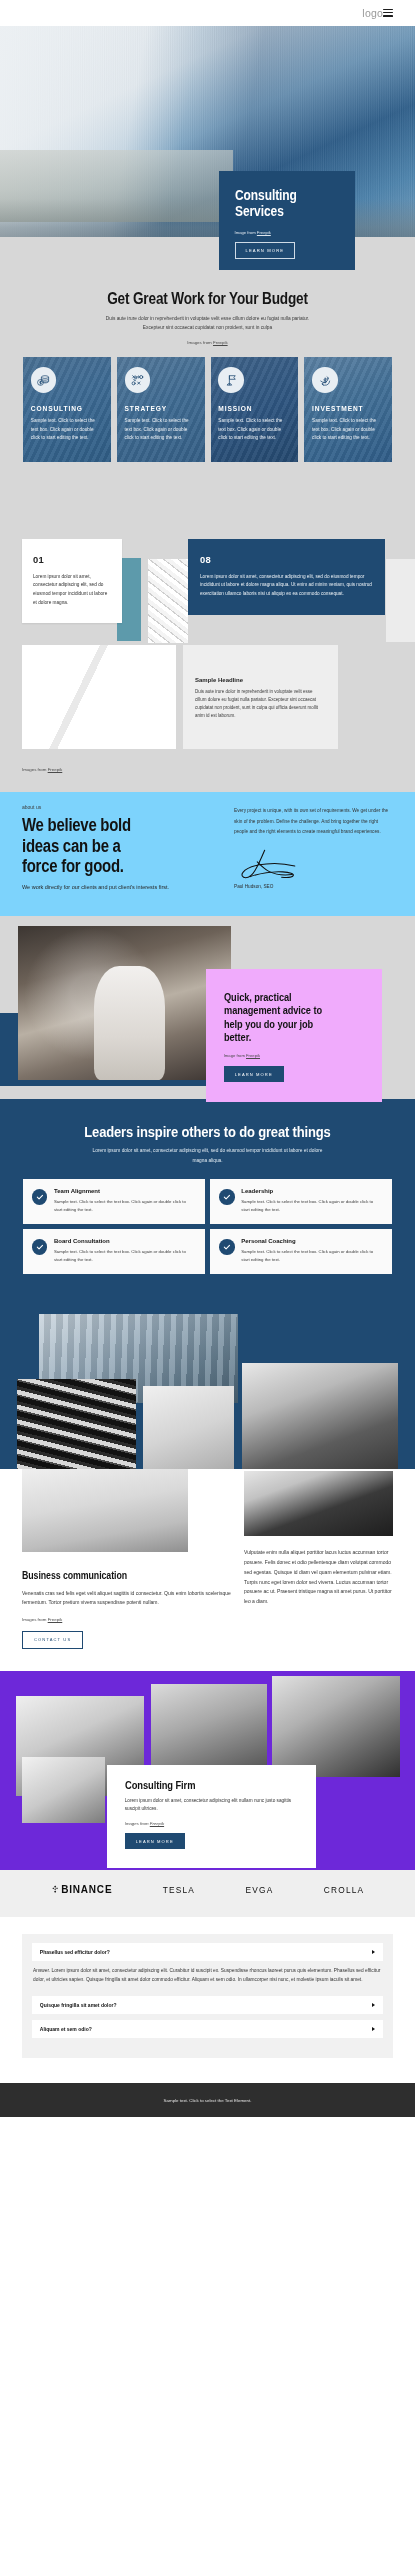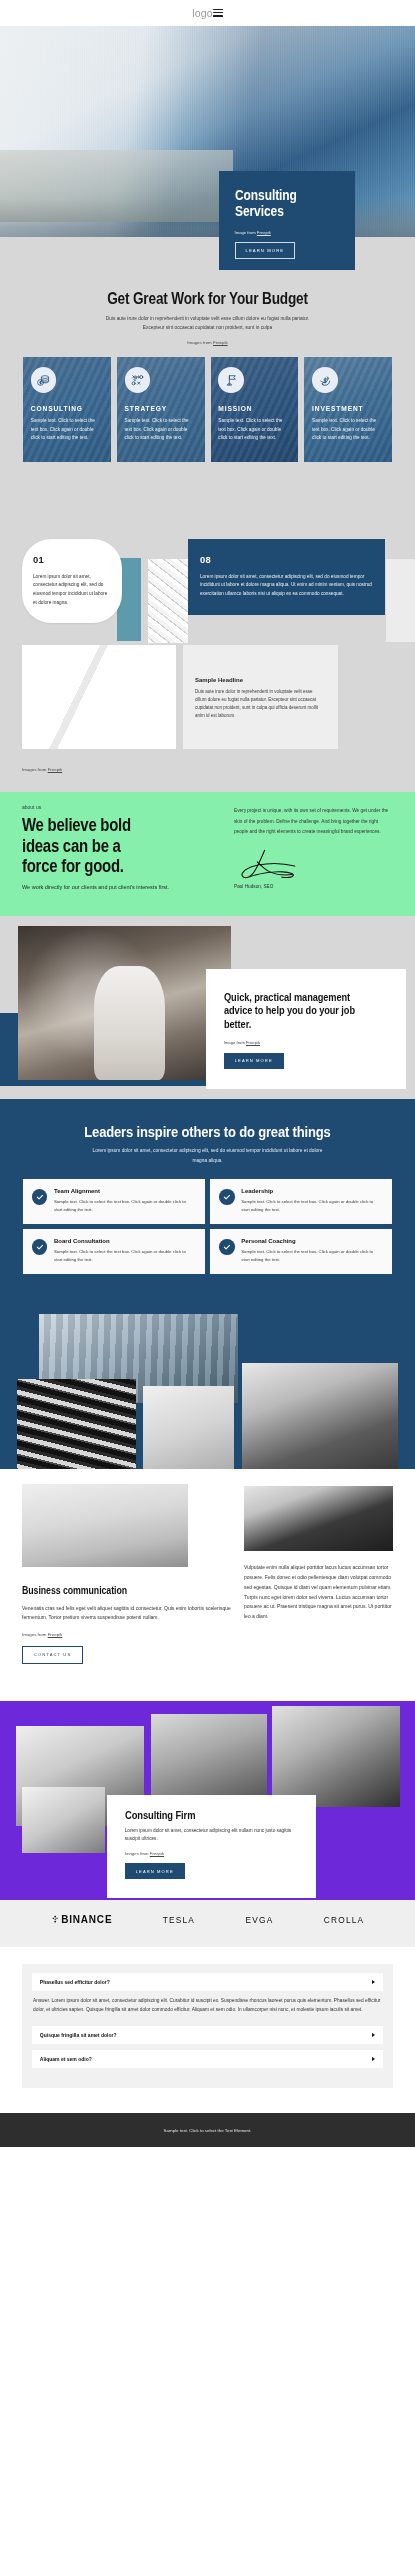--- a/index.html
+++ b/index.html
@@ -9,21 +9,21 @@
     background: #ffffff;
     color: #242424;
     width: 415px;
     overflow-x: hidden;
   }
   .page { width: 415px; position: relative; }
 
   
   .topbar {
     height: 25.5px; background: #ffffff;
-    display: flex; align-items: center; justify-content: center;
+    display: flex; align-items: center; justify-content: flex-end;
     padding: 0 22px;
   }
   .logo { font-size: 10.5px; color: #9a9a9a; letter-spacing: 0.2px; font-weight: 400; }
   .burger { width: 10px; display: flex; flex-direction: column; gap: 1.7px; cursor: pointer; }
   .burger i { display: block; height: 1.4px; background: #1d1d1d; border-radius: 0.6px; }
 
   
   .hero { position: relative; height: 244px; width: 415px; overflow: hidden; }
   .hero-img {
     position: absolute; inset: 0;
@@ -105,21 +105,21 @@
   .tile-teal { left: 117px; top: 64px; width: 24px; height: 83px; background:#5d9aab; }
   .tile-bw1 {
     left: 148px; top: 65px; width: 40px; height: 84px;
     background: repeating-linear-gradient(38deg,#ffffff 0 3.9px,#cfcfcf 3.9px 5px,#f4f4f4 5px 8.9px);
   }
   .tile-bw2 {
     left: 386px; top: 65px; width: 29px; height: 83px; background:#ececec;
   }
   .card-white {
     position: absolute; left: 22px; top: 45px; width: 100px; background: #fff;
-    padding: 14.4px 11px 15.5px; box-shadow: 0 0.6px 1.7px rgba(0,0,0,.08); border-radius: 29px;
+    padding: 14.4px 11px 15.5px; box-shadow: 0 0.6px 1.7px rgba(0,0,0,.08);
   }
   .card-blue {
     position: absolute; left: 188px; top: 45px; width: 197px; background: #1f4a72;
     padding: 14.4px 12px 16.6px; color: #fff;
   }
   .num {
     font-family:"Liberation Sans Narrow","Liberation Sans",sans-serif;
     font-weight:700; font-size: 9.4px; letter-spacing:0.3px; margin-bottom: 7.8px;
   }
   .card-white p { font-size: 4.7px; line-height: 1.85; color:#2f2f2f; }
@@ -136,21 +136,21 @@
     position:absolute; left: 183px; top: 0; width: 155px; height: 104px;
     background:#eeeeee; padding: 32px 19px 0 12px;
   }
   .bld-text h4 {
     font-family:"Liberation Sans Narrow","Liberation Sans",sans-serif;
     font-size: 6px; font-weight:700; margin-bottom: 5.5px;
   }
   .bld-text p { font-size: 4.5px; line-height: 1.78; color:#3b3b3b; }
 
   
-  .about { background:#86efac; padding: 12px 22px 24px; display:flex; gap: 46px; }
+  .about { background:#7dd3fc; padding: 12px 22px 24px; display:flex; gap: 46px; }
   .about-l { width: 166px; }
   .eyebrow { font-size: 5px; color:#3c3c3c; margin-bottom: 5.5px; }
   .about-l h2 {
     font-family:"Liberation Sans Narrow","Liberation Sans",sans-serif;
     font-weight:700; font-size: 18px; line-height:1.14; color:#121212; letter-spacing:-0.3px;
     transform: scaleX(.83); transform-origin:left;
   }
   .about-l .sub { font-size: 5.5px; line-height: 1.55; color:#262626; margin-top: 6.6px; }
   .about-r { flex:1; padding-top: 2.2px; }
   .about-r p { font-size: 4.7px; line-height: 2.3; color:#323232; }
@@ -166,21 +166,21 @@
       radial-gradient(circle at 34% 44%, rgba(255,255,255,.28) 0 12%, rgba(0,0,0,0) 40%),
       linear-gradient(165deg,#3c3632 0%,#6d6258 28%,#b9b0a4 52%,#7d7268 72%,#3a3330 100%);
   }
   .advice-photo:after{
     content:""; position:absolute; left: 36%; top: 26%; width: 33%; height: 74%;
     background: linear-gradient(180deg,#f2f0ee 0%, #dcd8d3 62%, #c6c1ba 100%);
     border-radius: 36% 36% 10% 10%;
   }
   .advice-blue { position:absolute; left:0; top: 97px; width: 238px; height: 73px; background:#1f4a72; }
   .advice-card {
-    position:absolute; left: 206px; top: 53px; width: 200px; background:#ffffff;
+    position:absolute; left: 206px; top: 53px; width: 176px; background:#f0abfc;
     padding: 22px 22px 20px 17.7px; z-index: 3;
   }
   .advice-card h3 {
     font-family:"Liberation Sans Narrow","Liberation Sans",sans-serif;
     font-weight:700; font-size: 11px; line-height:1.22; color:#131313; letter-spacing:-0.1px;
     transform: scaleX(.84); transform-origin:left;
   }
   .advice-card .credit { font-size: 4.2px; margin-top: 8.9px; color:#4a4a4a; }
   .btn-solid {
     display:inline-block; margin-top: 7.8px; background:#1f4a72; color:#fff;
@@ -227,21 +227,21 @@
     position:absolute; left: 143px; top: 83px; width: 91px; height: 104px;
     background: linear-gradient(160deg,#f0f0f0 0%,#d4d4d4 45%,#9e9e9e 100%);
   }
   .gal .g4 {
     position:absolute; left: 242px; top: 60px; width: 156px; height: 125px;
     background: linear-gradient(160deg,#e8e8e8 0%,#b9b9b9 30%,#5c5c5c 62%,#2d2d2d 100%);
   }
 
   
   .biz { background:#fff; position:relative; padding: 0 0 22px; }
-  .biz-inner { display:flex; gap: 12px; padding: 15px 22px; }
+  .biz-inner { display:flex; gap: 12px; padding: 0 22px; }
   .biz-l { width: 210px; }
   .biz-photo {
     width: 166px; height: 83px; margin-bottom: 16.6px;
     background: linear-gradient(170deg,#efefef 0%,#d9d9d9 42%,#bdbdbd 72%,#8f8f8f 100%);
   }
   .biz-l h3 {
     font-family:"Liberation Sans Narrow","Liberation Sans",sans-serif;
     font-weight:700; font-size: 10.5px; color:#121212; letter-spacing:-0.1px;
     transform: scaleX(.84); transform-origin:left; margin-bottom: 7.8px;
   }

